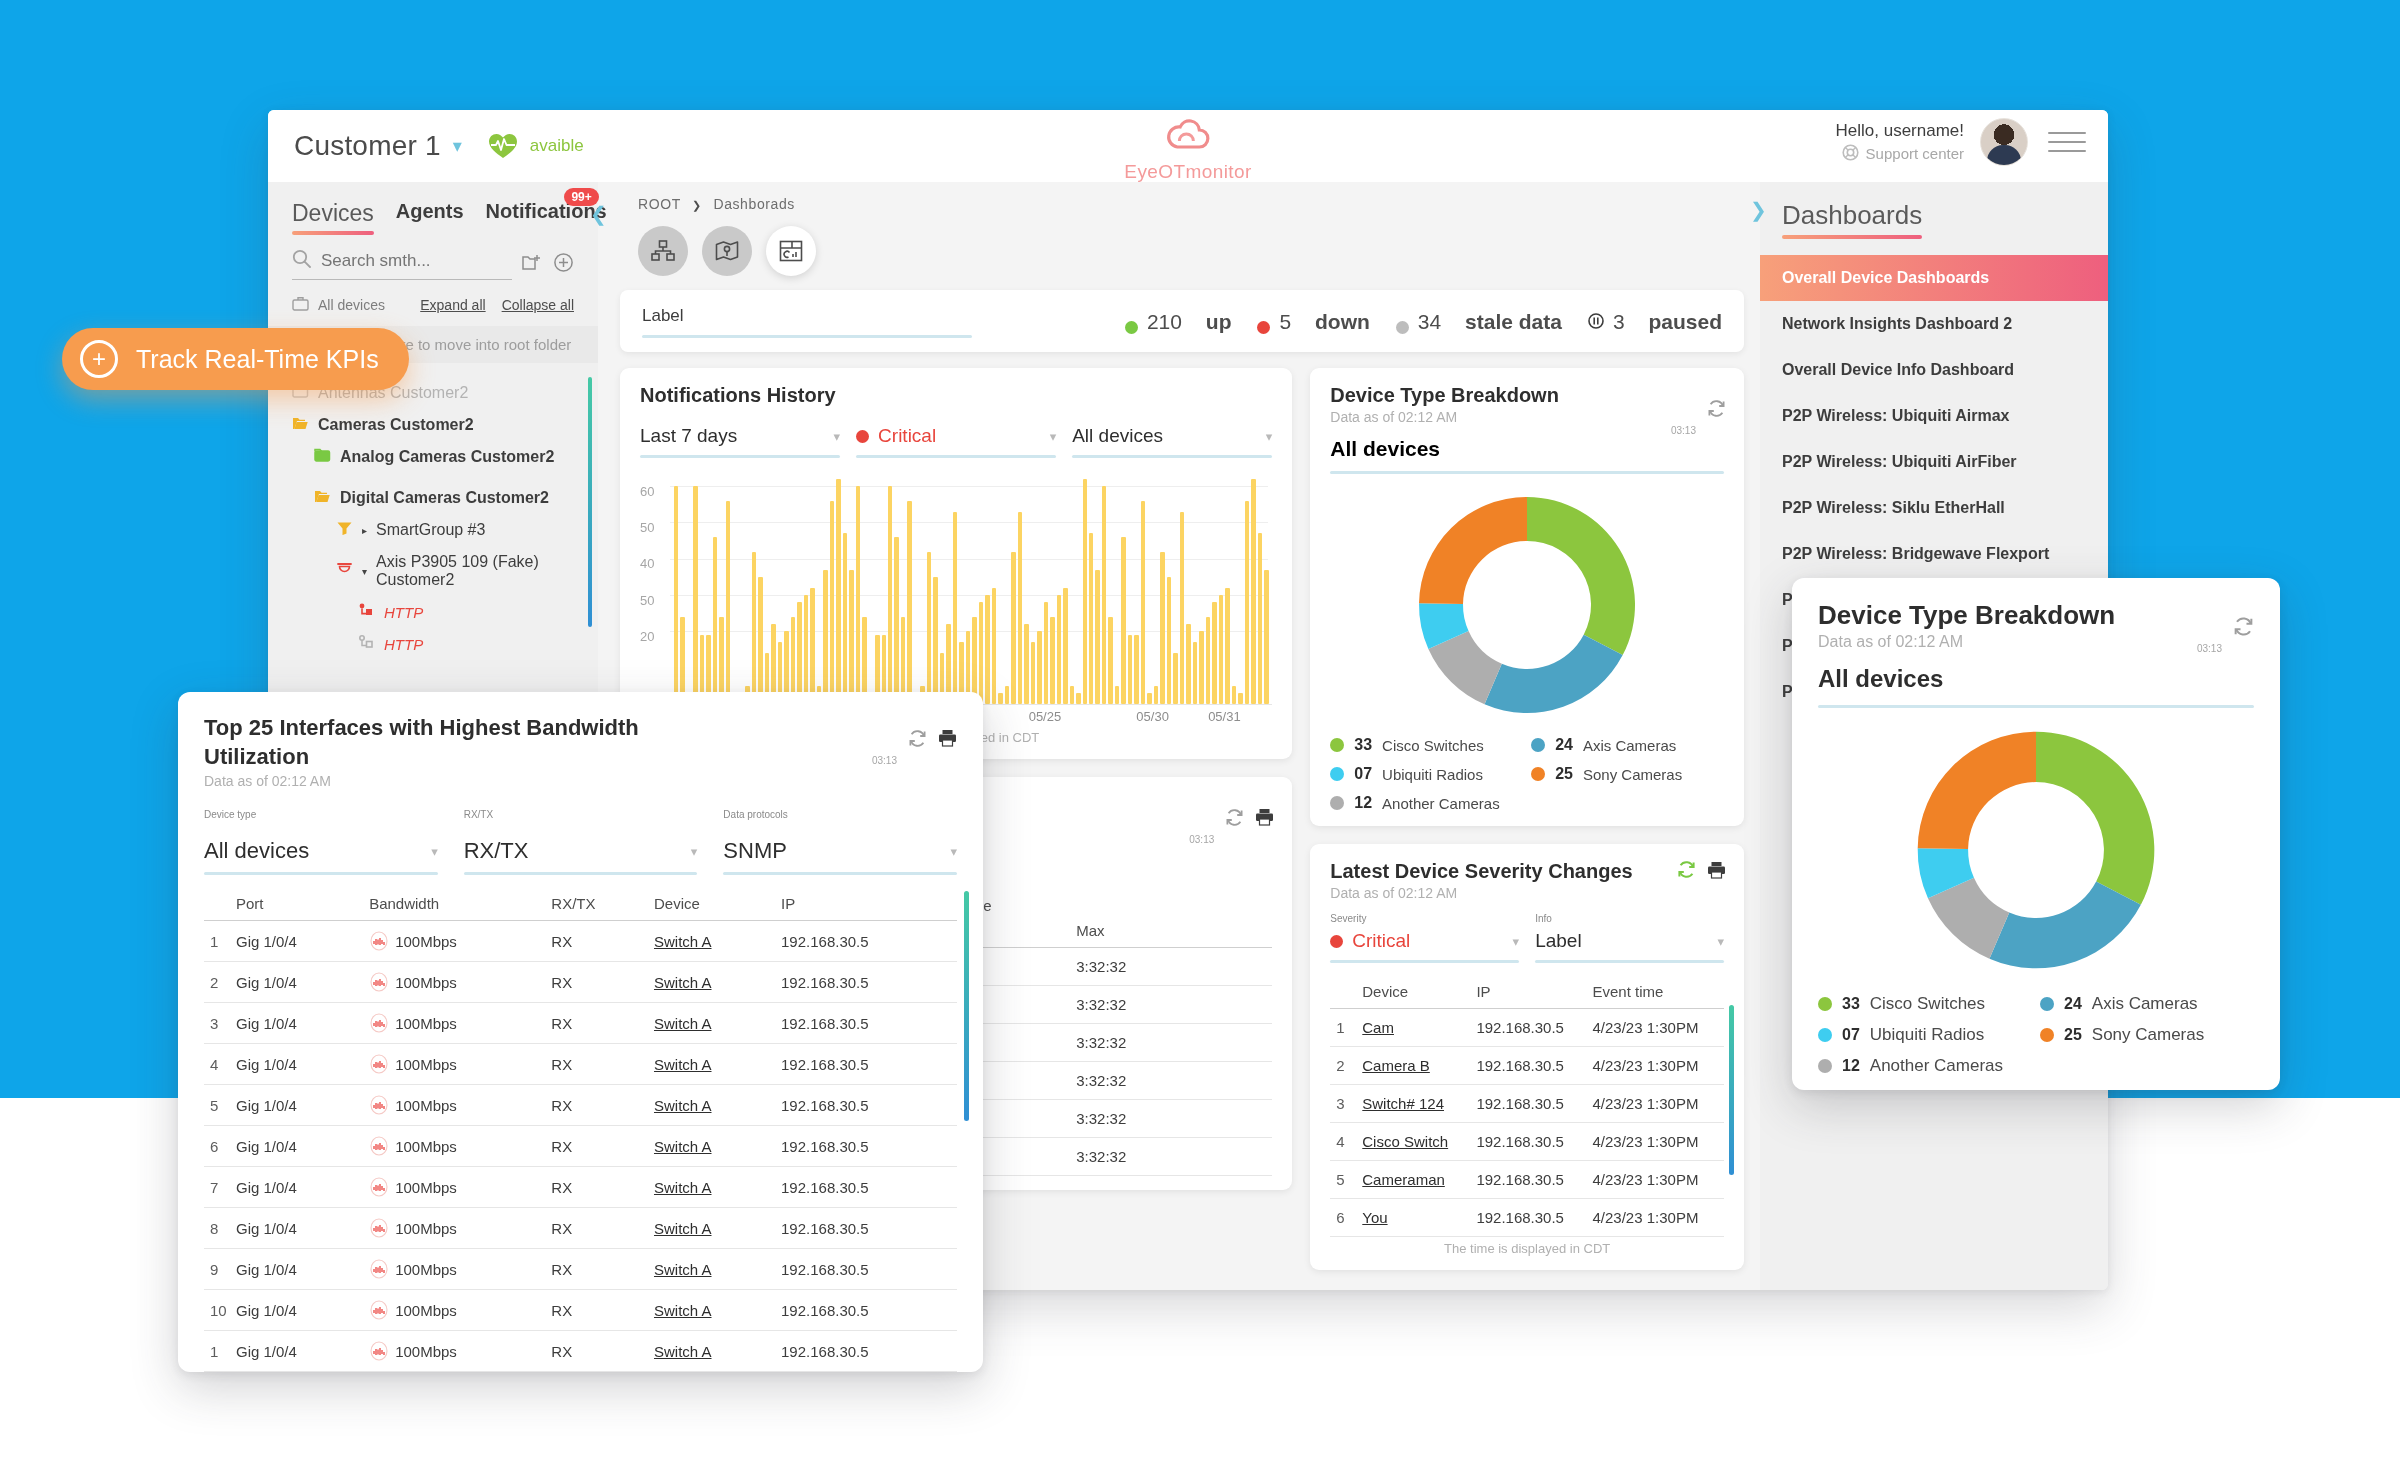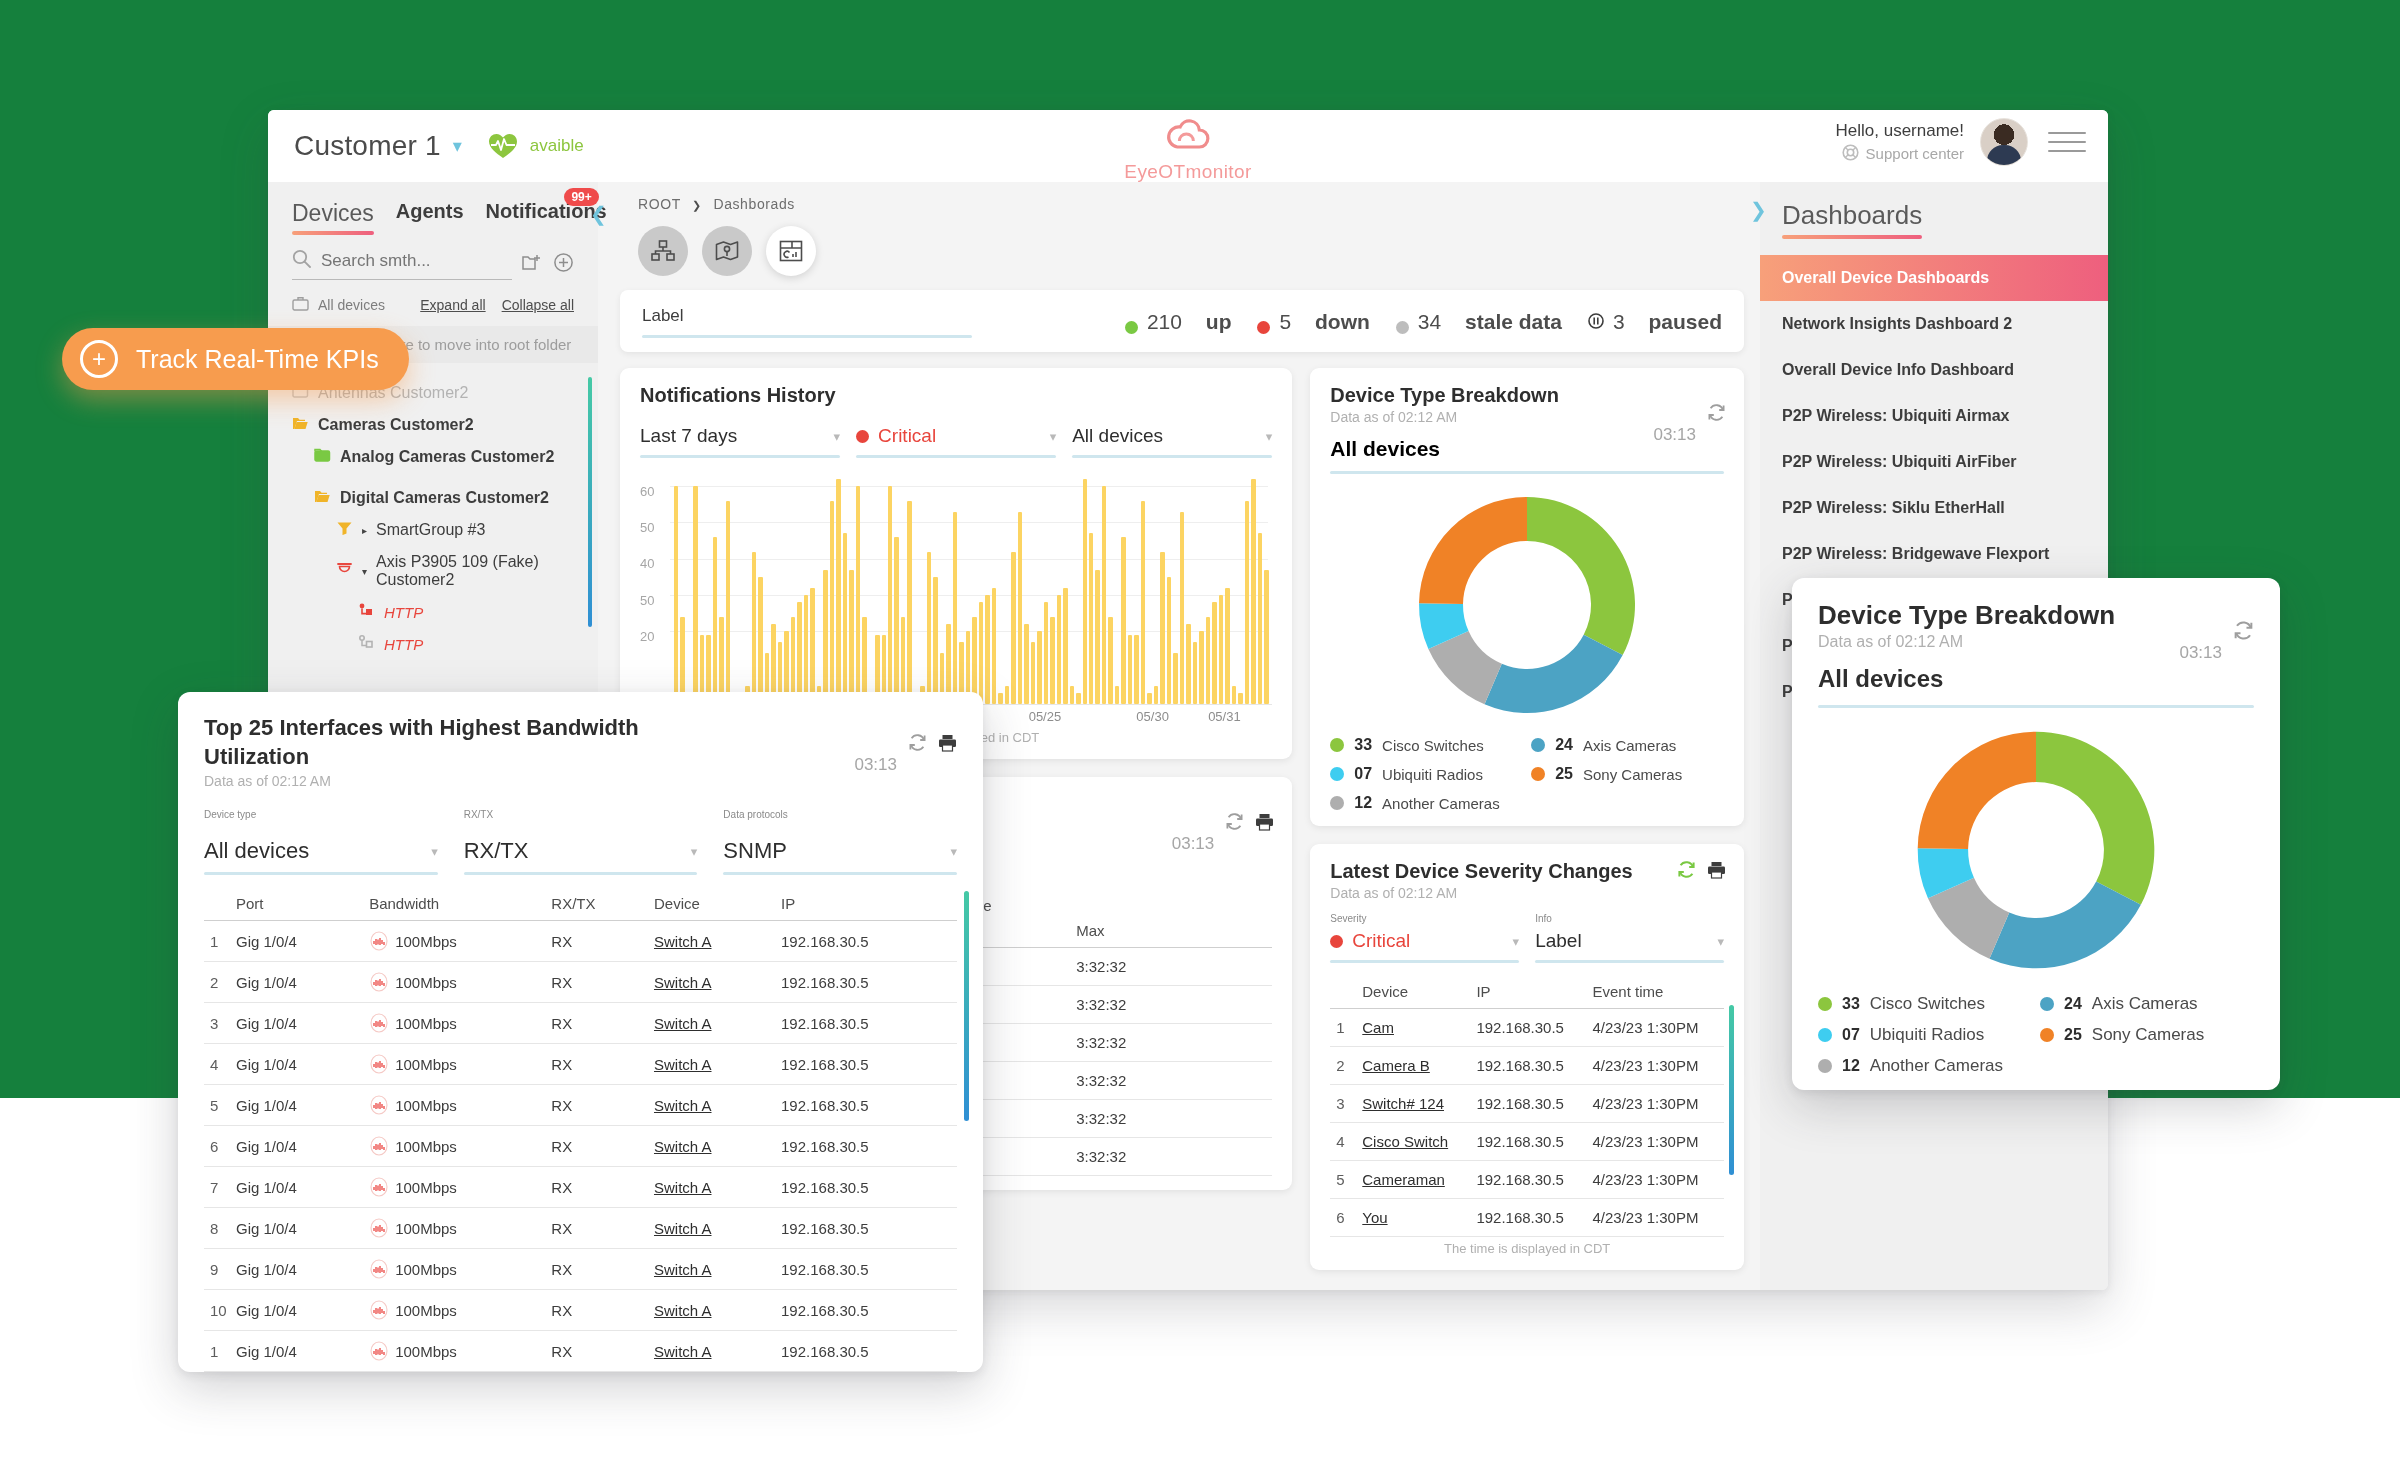--- a/index.html
+++ b/index.html
@@ -3,21 +3,21 @@
 <meta charset="utf-8">
 <title>EyeOTmonitor Dashboard</title>
 <style>
   * { box-sizing: border-box; margin: 0; padding: 0; }
   html, body {
     width: 2400px; height: 1477px;
     background: #ffffff;
     font-family: "Liberation Sans", sans-serif;
     overflow: hidden;
   }
-  .stage { position: relative; width: 2400px; height: 1098px; background: #15803d; }
+  .stage { position: relative; width: 2400px; height: 1098px; background: #0ea5e9; }
 
   
   .app-window {
     position: absolute; left: 268px; top: 110px;
     width: 1840px; height: 1180px;
     background: #f4f4f4;
     border-radius: 6px;
     box-shadow: 0 18px 50px rgba(60,60,70,.20), 0 2px 8px rgba(60,60,70,.10);
     overflow: hidden;
   }
@@ -108,21 +108,21 @@
   .dot{ width:13px;height:13px;border-radius:50%;}
   .pausei{ font-size:18px; color:#3d3d3d; }
 
   .cards-grid{ display:flex; gap:18px; margin-top:16px; }
   .col-a{ flex:1.55; display:flex; flex-direction:column; gap:18px; min-width:0;}
   .col-b{ flex:1; display:flex; flex-direction:column; gap:18px; min-width:0;}
   .card{ background:#fff; border-radius:9px; box-shadow:0 2px 7px rgba(0,0,0,.08); padding:16px 20px 14px 20px; position:relative;}
   .card-title{ font-size:20px; color:#2e2e2e; font-weight:bold;}
   .card-sub{ font-size:14px; color:#b0b0b0; margin-top:2px;}
   .card-tools{ position:absolute; right:18px; top:16px; display:flex; align-items:center; gap:11px;}
-  .time-sm{ font-size:17px; color:#a6a6a6;margin-top:41px;}
+  .time-sm{ font-size:10px; color:#a6a6a6;margin-top:41px;}
 
   .selrow{ display:flex; gap:16px; margin-top:12px;}
   .sel{ flex:1; min-width:0;}
   .sel .cap{ font-size:10px; color:#8a8a8a; }
   .sel .valrow{ display:flex; align-items:center; justify-content:space-between; margin-top:6px;}
   .sel .val{ font-size:19px; color:#2e2e2e; white-space:nowrap; overflow:hidden; text-overflow:ellipsis;}
   .sel .val.crit{ color:#e8453c; display:flex; align-items:center; gap:9px;}
   .sel .bar{ height:3px; background:#cfe6ee; border-radius:2px; margin-top:8px;}
   .caret{ color:#b9b9b9; font-size:13px; flex:none;}
 

